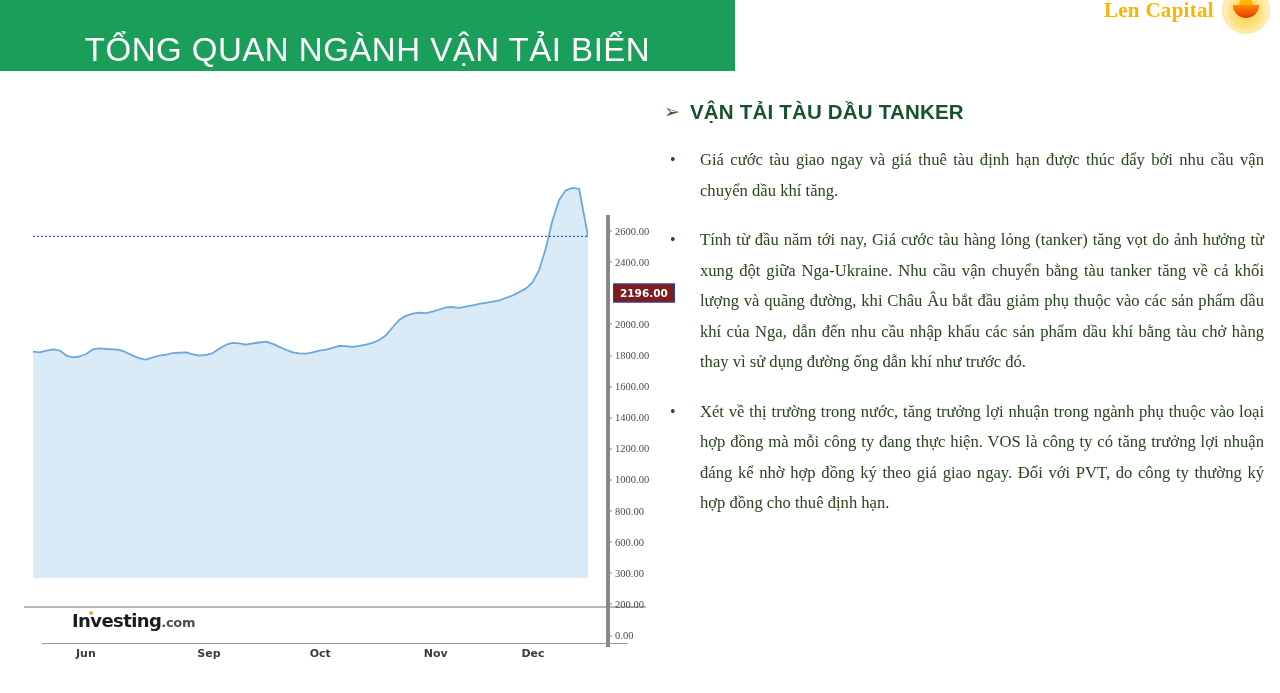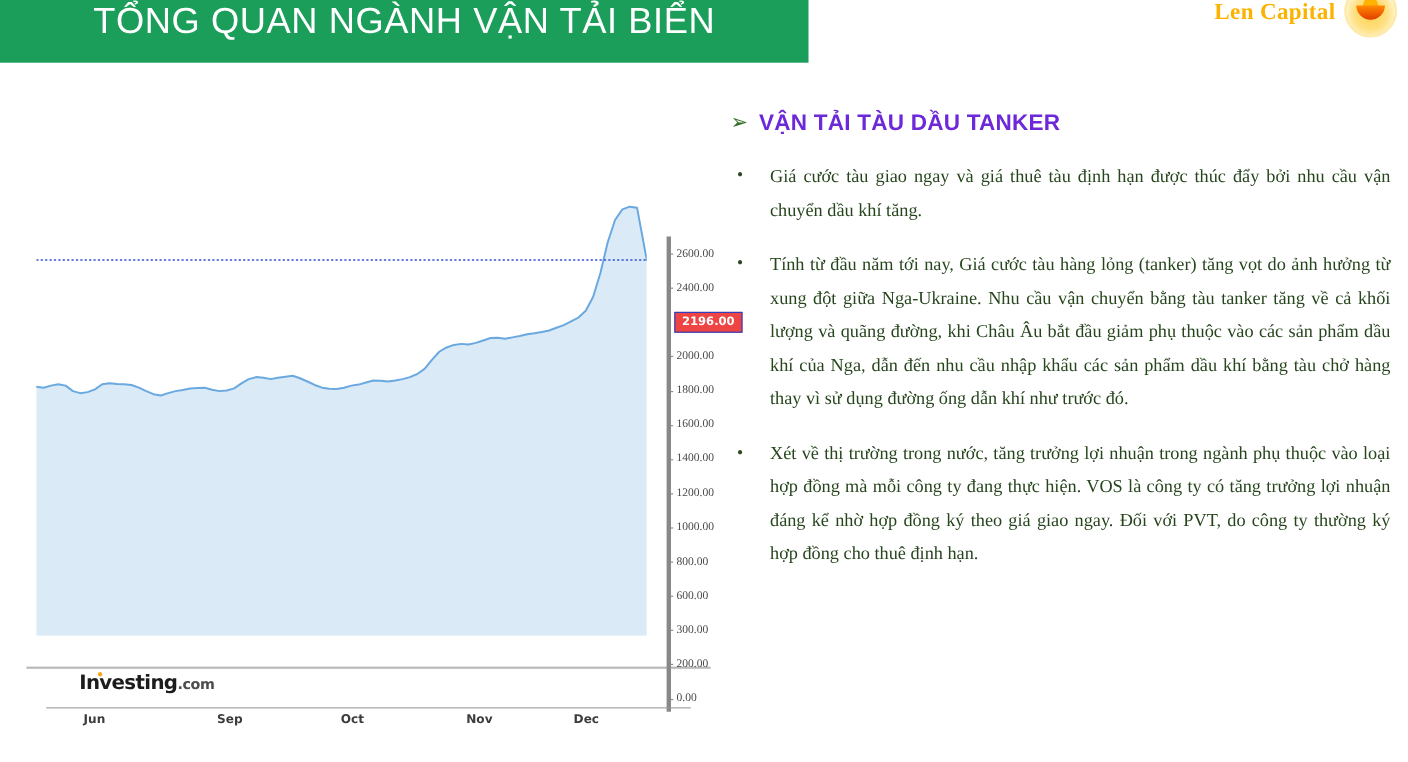--- a/index.html
+++ b/index.html
@@ -14,24 +14,24 @@
     position: relative;
     overflow: hidden;
   }
 
   
   .header-bar {
     position: absolute;
     left: 0;
     top: 0;
     width: 735px;
-    height: 57px;
+    height: 71px;
     background: #1a9e5a;
     display: flex;
-    align-items: flex-start;
+    align-items: flex-end;
     justify-content: center;
   }
   .header-title {
     color: #ffffff;
     font-size: 33px;
     font-weight: 400;
     letter-spacing: 0.5px;
     font-family: "Liberation Sans", sans-serif;
     white-space: nowrap;
     padding-bottom: 2px;
@@ -153,21 +153,21 @@
     position: absolute;
     left: -8px;
     top: 50%;
     width: 5px;
     height: 1px;
     background: #888888;
   }
   .price-badge {
     position: absolute;
     left: -2px;
-    background: #ef4444;
+    background: #7f1d1d;
     color: #ffffff;
     font-size: 10.5px;
     font-weight: bold;
     font-family: "DejaVu Sans", sans-serif;
     padding: 2px 6px 3px 6px;
     transform: translateY(-50%);
     white-space: nowrap;
     border: 1px solid #2340c4;
   }
 
@@ -244,21 +244,21 @@
     gap: 10px;
     margin-bottom: 22px;
   }
   .arrow-bullet {
     color: #2e6b22;
     font-size: 19px;
     line-height: 23px;
     font-family: "DejaVu Sans", sans-serif;
   }
   .section-heading-text {
-    color: #6d28d9;
+    color: #14532d;
     font-size: 20.5px;
     font-weight: bold;
     font-family: "Liberation Sans", sans-serif;
     line-height: 23px;
     letter-spacing: 0.2px;
   }
   .bullet-list {
     margin: 0;
     padding: 0;
     list-style: none;

